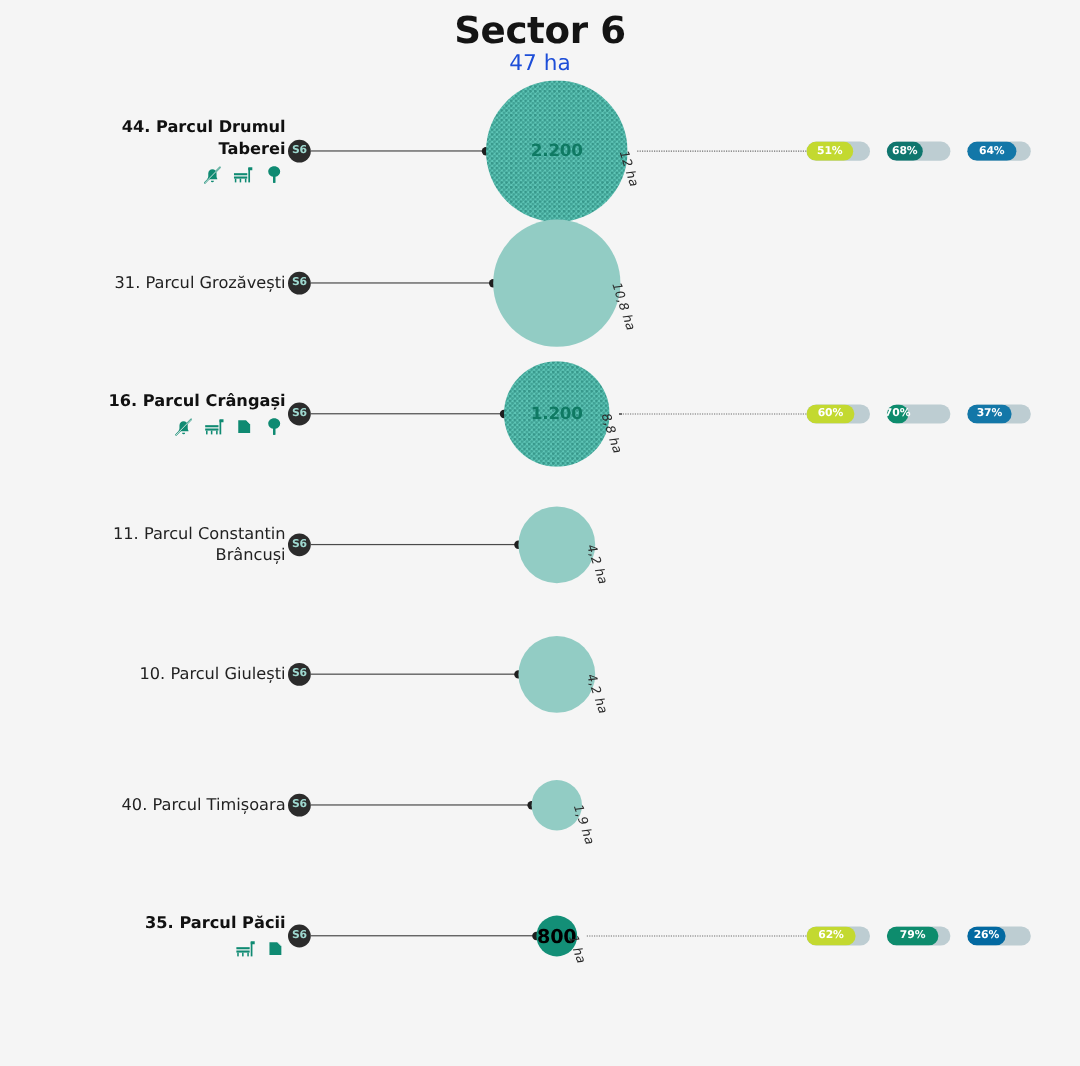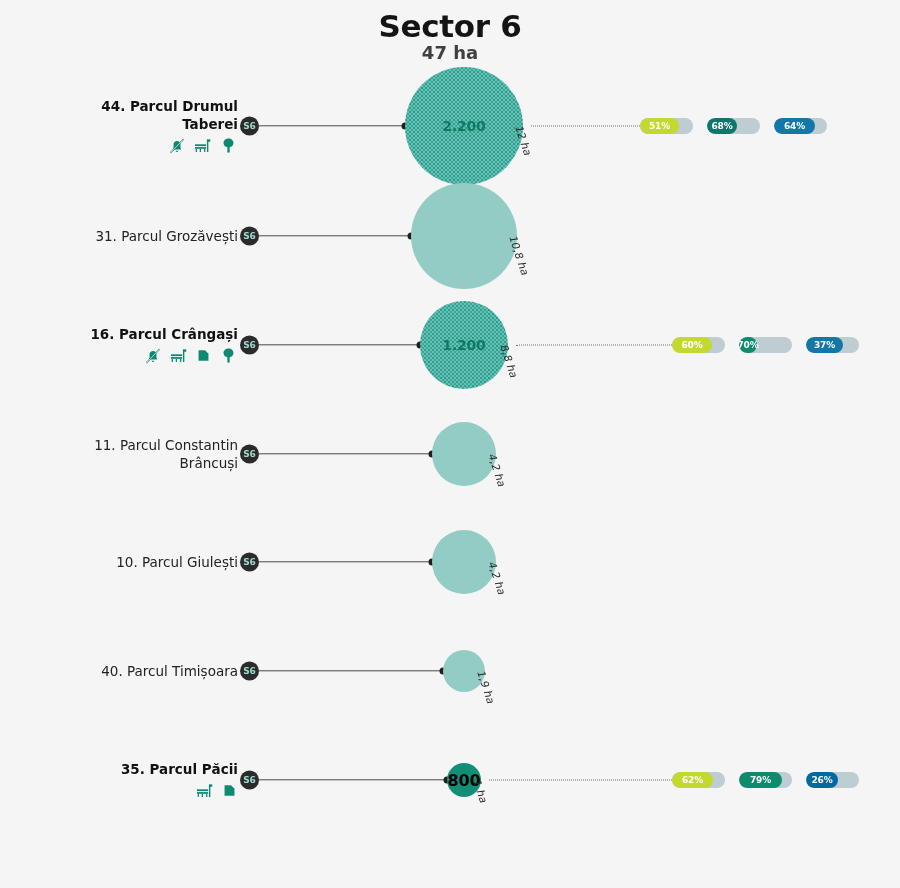--- a/index.html
+++ b/index.html
@@ -26,22 +26,22 @@
   }
   .header .title {
     font-size: 31px;
     font-weight: bold;
     letter-spacing: -0.3px;
     color: #141414;
     line-height: 28px;
   }
   .header .subtitle {
     font-size: 18px;
-    font-weight: bold;
-    color: #404040;
+    font-weight: normal;
+    color: #1d4ed8;
     line-height: 24px;
     margin-top: 1px;
   }
 
   
   .row {
     position: absolute;
     left: 0;
     width: 900px;
     height: 0;
@@ -239,21 +239,21 @@
       <div class="badge">
         <span>S6</span>
       </div>
       <div class="connector" style="left: 259px; width: 146px;"></div>
       <div class="connector-dot" style="left: 405px;"></div>
       <div class="bubble textured" style="left: 464px; width: 118px; height: 118px;">
         <div class="bubble-value">2.200</div>
       </div>
       <div class="ha-label" style="left: 519px;">12 ha</div>
       <div class="leader" style="left: 531px; width: 141px;"></div>
-      <div class="pills" style="left: 640px; text-align: right;">
+      <div class="pills" style="left: 672px; text-align: right;">
         <div class="pill">
           <div class="fill" style="background: rgb(195, 217, 48); width: 39px;">
             <span>51%</span>
           </div>
         </div>
         <div class="pill">
           <div class="fill" style="background: #0f766e; width: 30px;">
             <span>68%</span>
           </div>
         </div>

